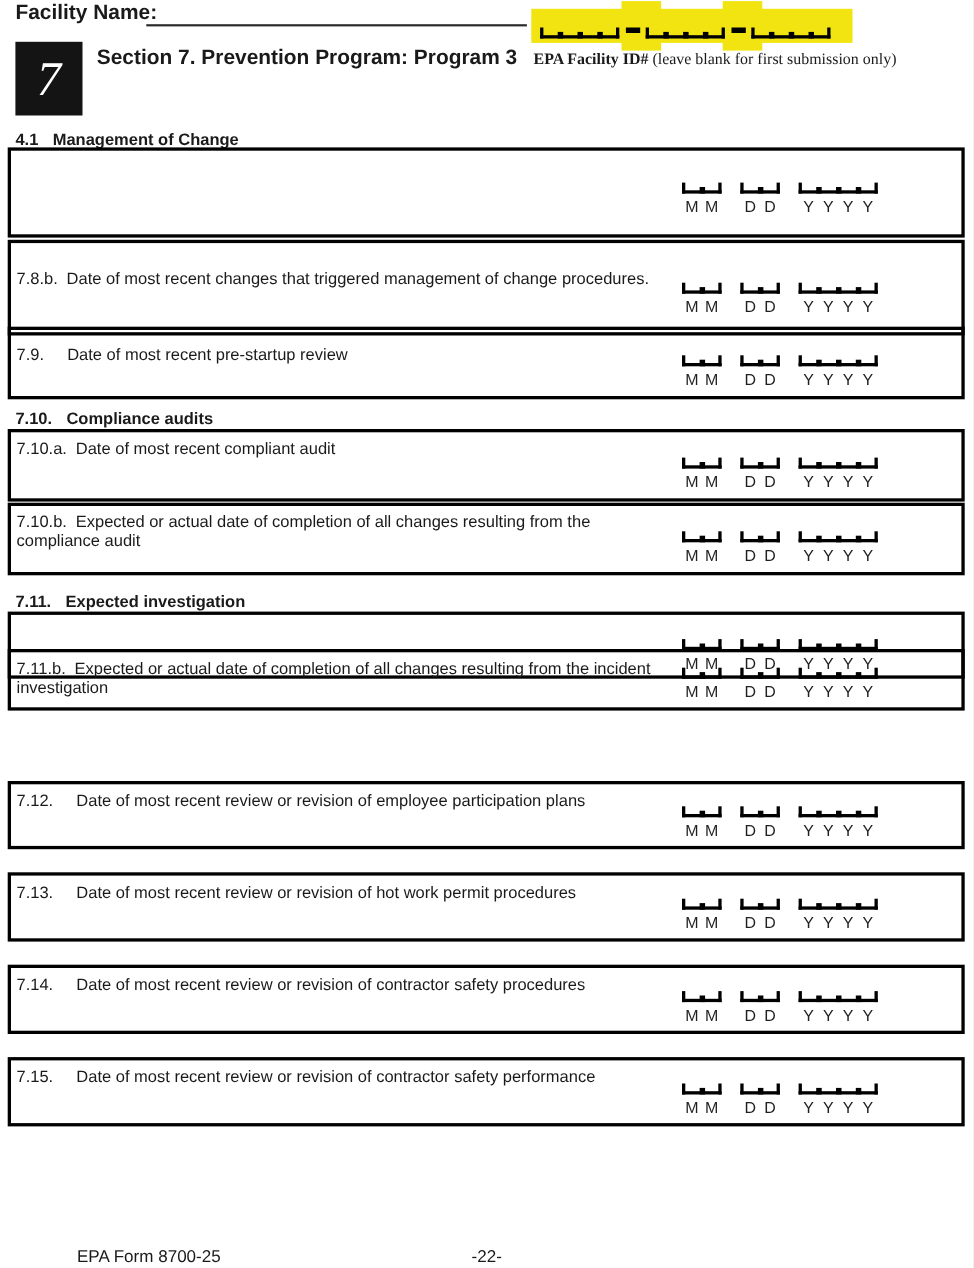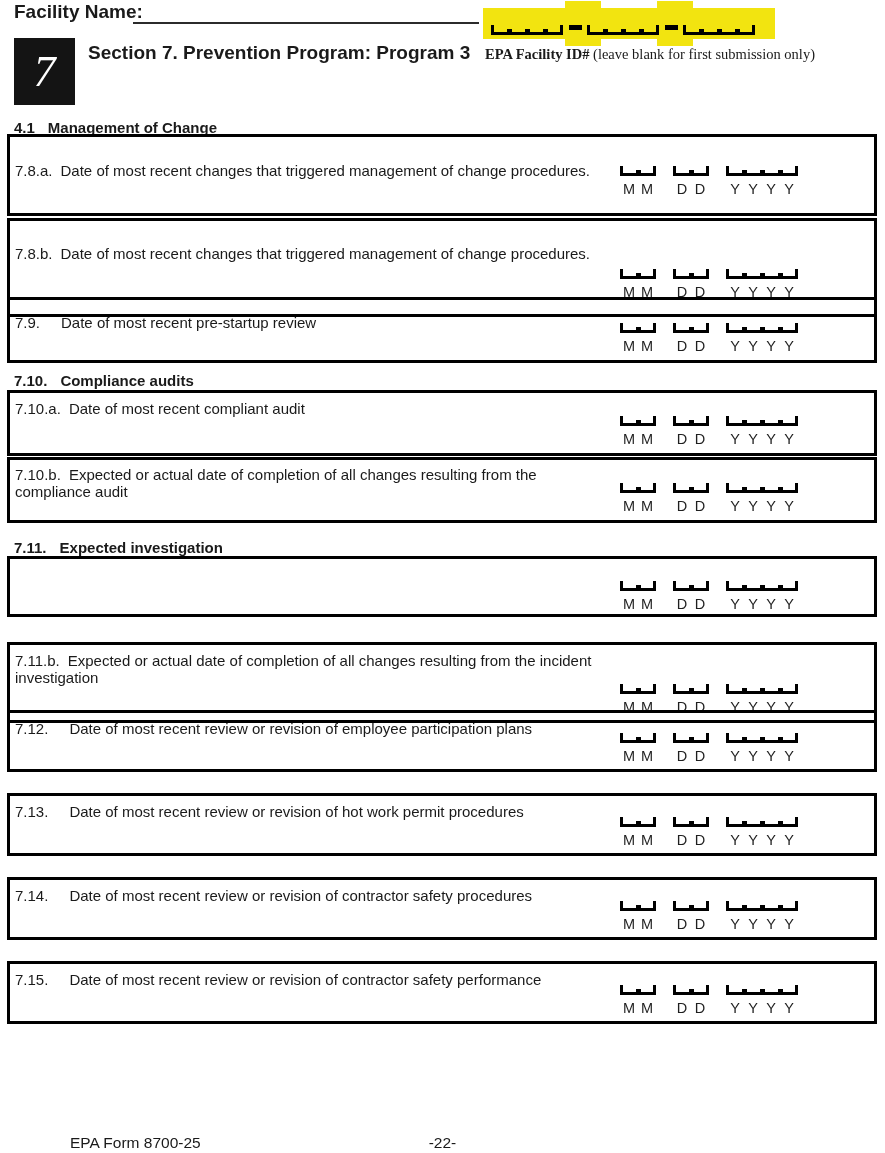--- a/index.html
+++ b/index.html
@@ -45,26 +45,26 @@
   .tick-end{position:absolute;bottom:0;width:3px;height:10px;background:#000;}
   .tick-mid{position:absolute;bottom:0;width:5px;height:6px;background:#000;}
   .dsep{width:24px;position:relative;height:11px;}
   .dsep::after{content:"";position:absolute;left:6px;bottom:5px;width:13px;height:5px;background:#000;}
   .dlabels{display:flex;gap:17px;margin-top:5px;font-size:14.5px;color:#1f1f1f;}
   .dlg{display:flex;}
   .dlg span{flex:1;text-align:center;}
 
   
   .r0{top:134px;height:82px;} .r0 .rowlabel{padding-top:25px;} .r0 .tickfield{bottom:16px;}
-  .r1{top:218px;height:99px;} .r1 .rowlabel{padding-top:24px;} .r1 .tickfield{bottom:14px;}
+  .r1{top:218px;height:87px;} .r1 .rowlabel{padding-top:24px;} .r1 .tickfield{bottom:14px;}
   .r2{top:297px;height:66px;} .r2 .rowlabel{padding-top:14px;} .r2 .tickfield{bottom:6px;}
   .r3{top:390px;height:66px;} .r3 .rowlabel{padding-top:7px;}  .r3 .tickfield{bottom:6px;}
   .r4{top:457px;height:66px;} .r4 .rowlabel{padding-top:6px;}  .r4 .tickfield{bottom:6px;}
   .r5{top:556px;height:61px;} .r5 .rowlabel{padding-top:23px;} .r5 .tickfield{bottom:2px;}
-  .r6{top:642px;height:81px;} .r6 .rowlabel{padding-top:7px;}  .r6 .tickfield{bottom:5px;}
+  .r6{top:590px;height:56px;} .r6 .rowlabel{padding-top:7px;}  .r6 .tickfield{bottom:5px;}
   .r7{top:710px;height:62px;} .r7 .rowlabel{padding-top:7px;}  .r7 .tickfield{bottom:5px;}
   .r8{top:793px;height:63px;} .r8 .rowlabel{padding-top:7px;}  .r8 .tickfield{bottom:5px;}
   .r9{top:877px;height:63px;} .r9 .rowlabel{padding-top:7px;}  .r9 .tickfield{bottom:5px;}
   .r10{top:961px;height:63px;} .r10 .rowlabel{padding-top:7px;} .r10 .tickfield{bottom:5px;}
 
   .sh0{top:119px;} .sh1{top:372px;} .sh2{top:539px;}
 
   
   .footer{position:absolute;left:0;top:1134px;width:100%;font-size:15.5px;}
   .footer .formno{position:absolute;left:70px;}
@@ -118,21 +118,20 @@
     <span>7</span>
   </div>
   <h1 class="sec-title">Section 7. Prevention Program: Program 3</h1>
   <p class="epa-note"><b>EPA Facility ID#</b><span> (leave blank for first submission only)</span></p>
 
   <p class="sh sh0"><span>4.1</span><span class="shtitle">Management of Change</span></p>
   <p class="sh sh1"><span>7.10.</span><span class="shtitle">Compliance audits</span></p>
   <p class="sh sh2"><span>7.11.</span><span class="shtitle">Expected investigation</span></p>
 
   <div class="bx r0">
-    <p class="rowlabel"><span>7.8.a.</span><span class="rtext">Date of most recent changes that triggered management of change procedures.</span></p>
     <div class="tickfield" data-field="date">
         <div class="dline">
           <span class="dgroup" style="width: 36px;">
             <span class="dbar"></span>
             <span class="tick-end" style="position: absolute; left: 0px;"></span>
             <span class="tick-mid" style="position: absolute; left: 16px;"></span>
             <span class="tick-end" style="position: absolute; right: 0px;"></span>
           </span>
           <span class="dgroup" style="width: 36px;">
             <span class="dbar"></span>

